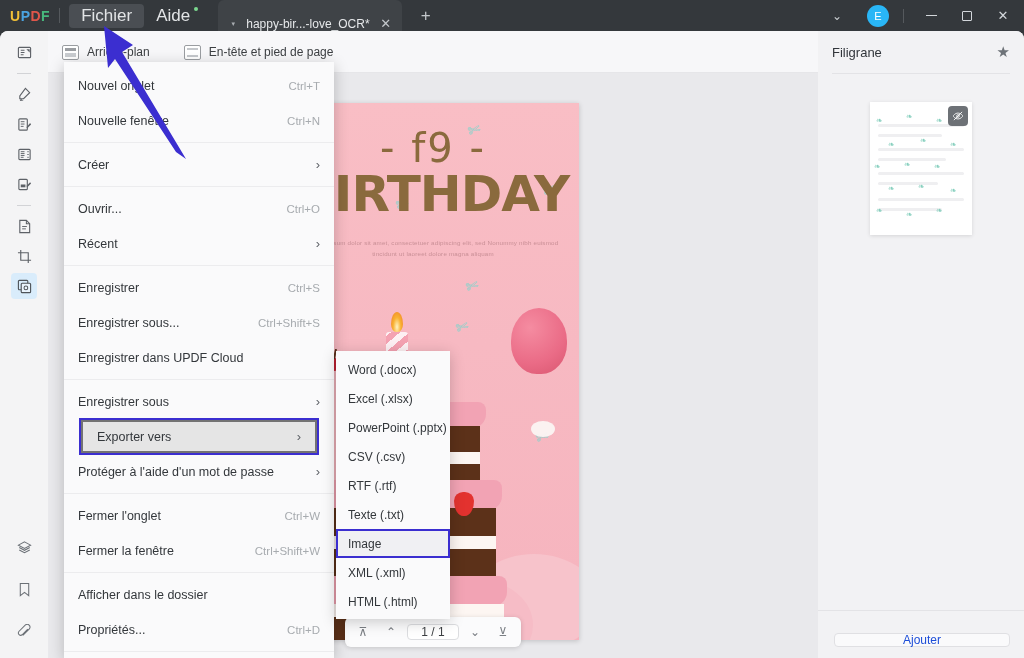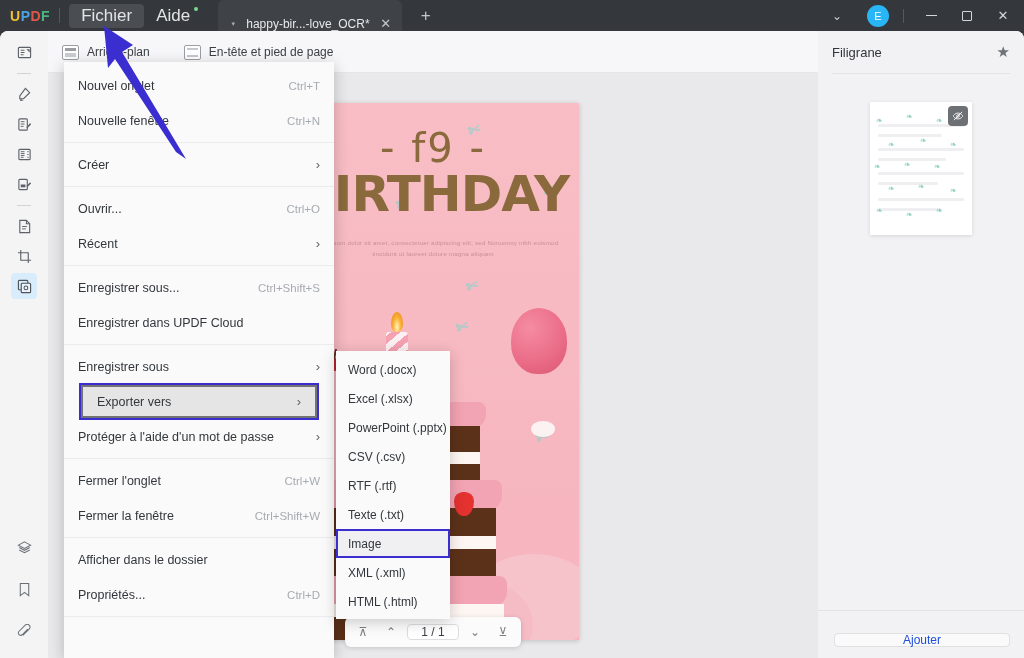--- a/index.html
+++ b/index.html
@@ -457,20 +457,24 @@
       <div class="mi">
           <span class="lbl">Ouvrir...</span>
           <span class="sc">Ctrl+O</span>
         </div>
       <div class="mi">
           <span class="lbl">Récent</span>
           <span class="arw">›</span>
         </div>
       <div class="mi-sep"></div>
       <div class="mi">
+          <span class="lbl">Enregistrer</span>
+          <span class="sc">Ctrl+S</span>
+        </div>
+      <div class="mi">
           <span class="lbl">Enregistrer sous...</span>
           <span class="sc">Ctrl+Shift+S</span>
         </div>
       <div class="mi">
           <span class="lbl">Enregistrer dans UPDF Cloud</span>
         </div>
       <div class="mi-sep"></div>
       <div class="mi">
           <span class="lbl">Enregistrer sous</span>
           <span class="arw">›</span>

